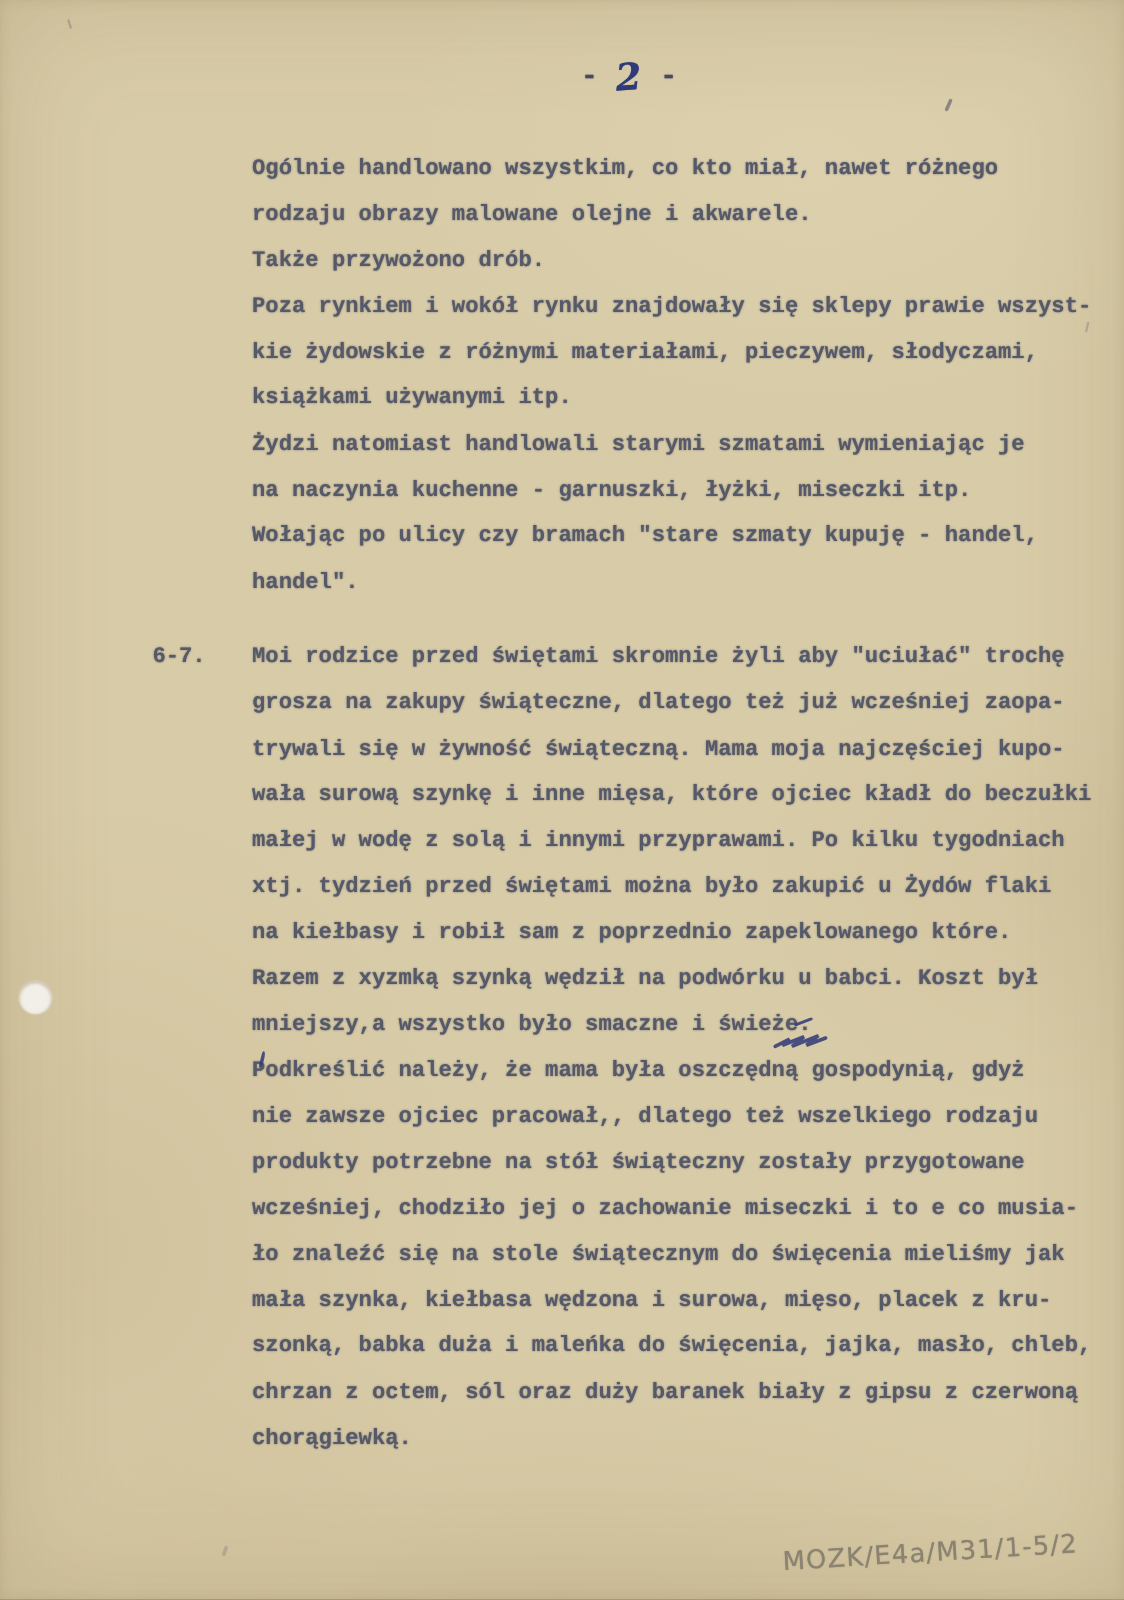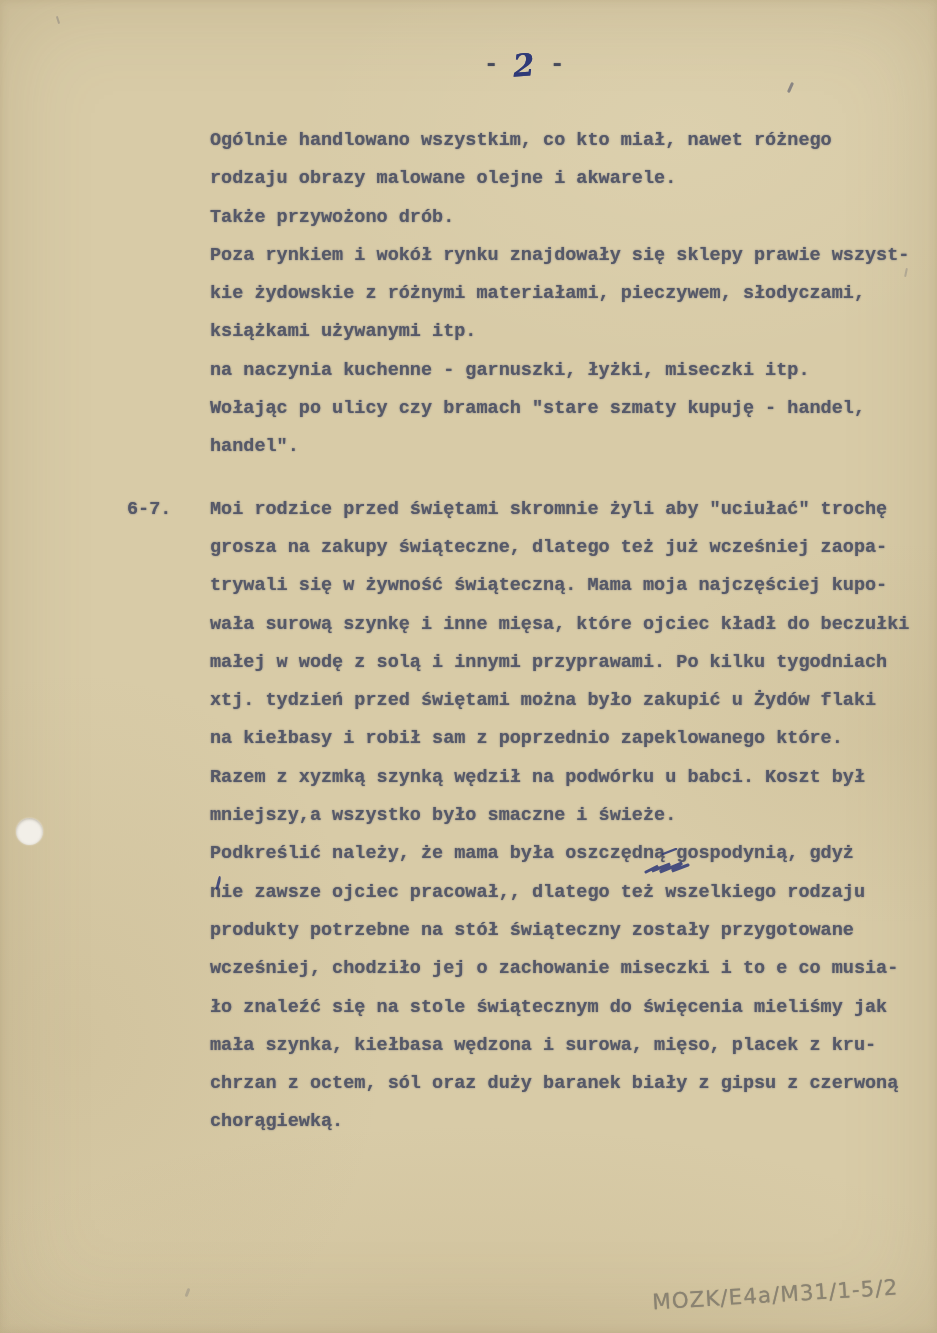--- a/index.html
+++ b/index.html
@@ -86,20 +86,21 @@
   </div>
 
   <div class="text-block">
       <div class="paragraph">
         <div class="line typed">Ogólnie handlowano wszystkim, co kto miał, nawet różnego</div>
         <div class="line typed">rodzaju obrazy malowane olejne i akwarele.</div>
         <div class="line typed">Także przywożono drób.</div>
         <div class="line typed">Poza rynkiem i wokół rynku znajdowały się sklepy prawie wszyst-</div>
         <div class="line typed">kie żydowskie z różnymi materiałami, pieczywem, słodyczami,</div>
         <div class="line typed">książkami używanymi itp.</div>
+        <div class="line typed">Żydzi natomiast handlowali starymi szmatami wymieniając je</div>
         <div class="line typed">na naczynia kuchenne - garnuszki, łyżki, miseczki itp.</div>
         <div class="line typed">Wołając po ulicy czy bramach "stare szmaty kupuję - handel,</div>
         <div class="line typed">handel".</div>
       </div>
       <div class="paragraph">
         <span class="marker typed">6-7.</span>
         <div class="line typed">Moi rodzice przed świętami skromnie żyli aby "uciułać" trochę</div>
         <div class="line typed">grosza na zakupy świąteczne, dlatego też już wcześniej zaopa-</div>
         <div class="line typed">trywali się w żywność świąteczną. Mama moja najczęściej kupo-</div>
         <div class="line typed">wała surową szynkę i inne mięsa, które ojciec kładł do beczułki</div>
@@ -107,20 +108,21 @@
         <div class="line typed">xtj. tydzień przed świętami można było zakupić u Żydów flaki</div>
         <div class="line typed">na kiełbasy i robił sam z poprzednio zapeklowanego które.</div>
         <div class="line typed">Razem z xyzmką szynką wędził na podwórku u babci. Koszt był</div>
         <div class="line typed">mniejszy,a wszystko było smaczne i świeże.</div>
         <div class="line typed">Podkreślić należy, że mama była oszczędną gospodynią, gdyż</div>
         <div class="line typed">nie zawsze ojciec pracował,, dlatego też wszelkiego rodzaju</div>
         <div class="line typed">produkty potrzebne na stół świąteczny zostały przygotowane</div>
         <div class="line typed">wcześniej, chodziło jej o zachowanie miseczki i to e co musia-</div>
         <div class="line typed">ło znaleźć się na stole świątecznym do święcenia mieliśmy jak</div>
         <div class="line typed">mała szynka, kiełbasa wędzona i surowa, mięso, placek z kru-</div>
+        <div class="line typed">szonką, babka duża i maleńka do święcenia, jajka, masło, chleb,</div>
         <div class="line typed">chrzan z octem, sól oraz duży baranek biały z gipsu z czerwoną</div>
         <div class="line typed">chorągiewką.</div>
       </div>
     </div>
 
   <div class="hole-punch"></div>
 
   <div class="ink-scribble">
     <svg width="48" height="20" viewBox="0 0 48 20">
       <path d="M2 14 L14 8 L8 13 L26 6 L16 14 L38 5 L28 13 L44 7" fill="none" stroke="#2f3a78" stroke-width="3" stroke-linecap="round" opacity="0.85"></path>

